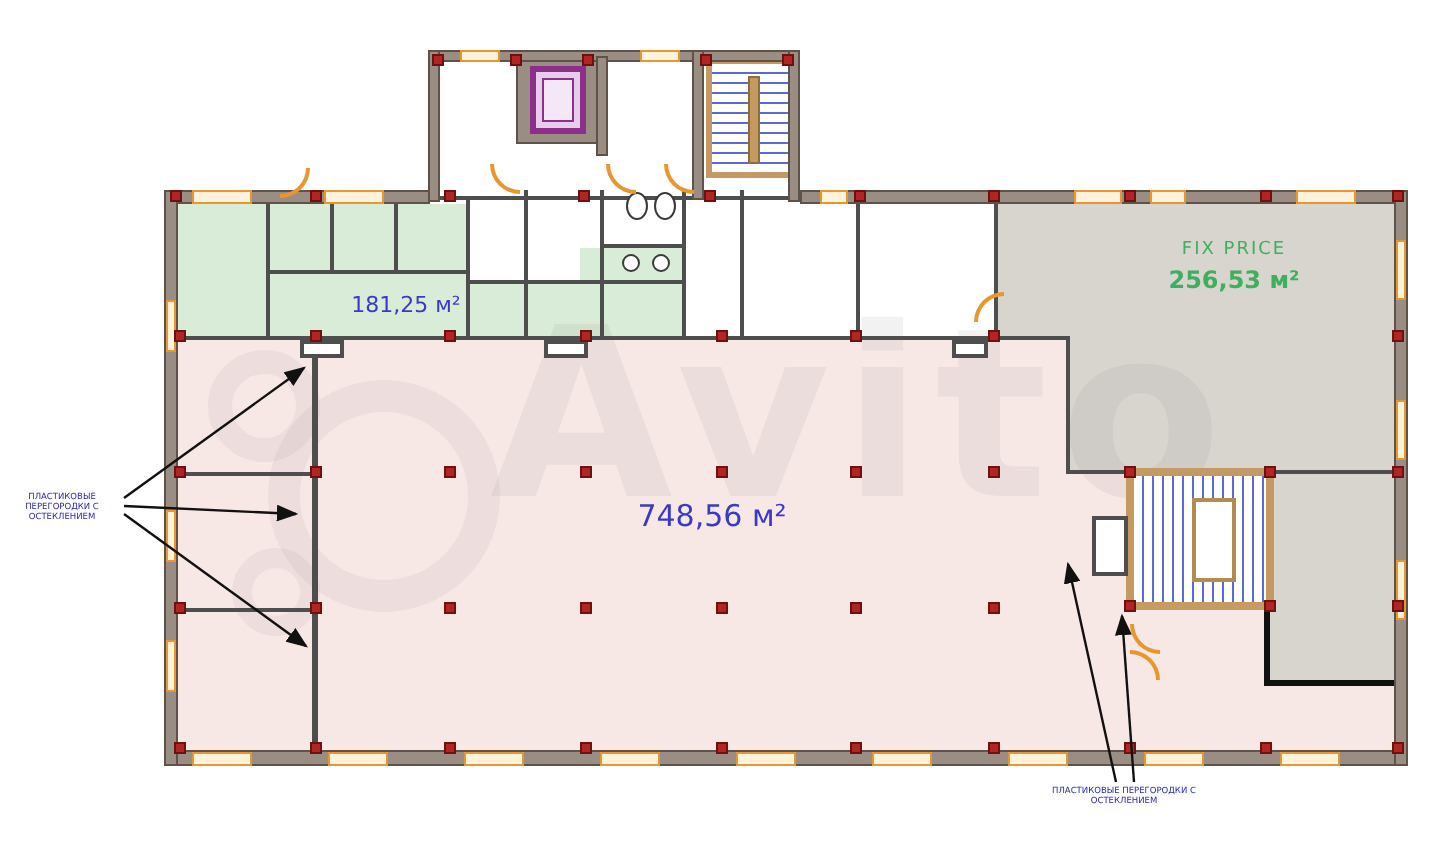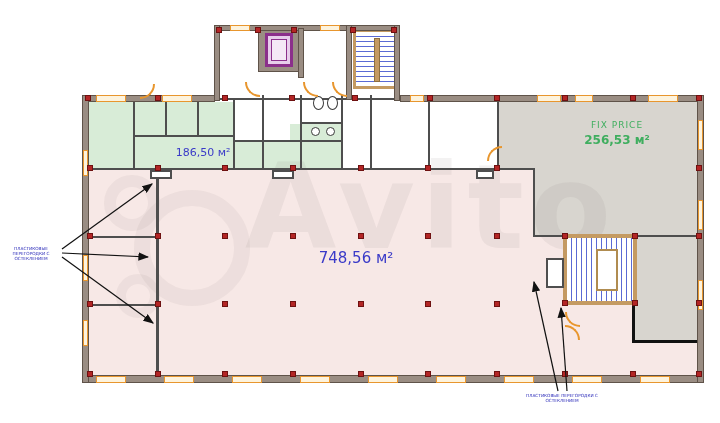--- a/index.html
+++ b/index.html
@@ -73,21 +73,21 @@
   <div class="elev-outer"></div>
   <div class="elev"></div>
   <div class="elev-inner"></div>
 
   <div class="fixture" style="left:313px;top:96px;width:9px;height:12px;"></div>
   <div class="fixture" style="left:327px;top:96px;width:9px;height:12px;"></div>
   <div class="fixture" style="left:311px;top:127px;width:7px;height:7px;"></div>
   <div class="fixture" style="left:326px;top:127px;width:7px;height:7px;"></div>
 
   <div class="label" style="left:283px;top:249px;width:90px;font-size:15px;margin-left:28px;">748,56 м²</div>
-  <div class="label" style="left:168px;top:146px;width:70px;font-size:11px;">186,50 м²</div>
+  <div class="label" style="left:168px;top:146px;width:70px;font-size:11px;">181,25 м²</div>
   <div class="fixlabel" style="left:583px;top:120px;width:68px;font-size:9px;letter-spacing:1px;">FIX PRICE</div>
   <div class="fixlabel" style="left:581px;top:133px;width:72px;font-size:12px;font-weight:bold;">256,53 м²</div>
 
   <div class="anno" style="left:0px;top:246px;width:62px;">
     <div>ПЛАСТИКОВЫЕ ПЕРЕГОРОДКИ С</div>
     <div>ОСТЕКЛЕНИЕМ</div>
   </div>
   <div class="anno" style="left:510px;top:393px;width:104px;">
     <div>ПЛАСТИКОВЫЕ ПЕРЕГОРОДКИ С</div>
     <div>ОСТЕКЛЕНИЕМ</div>

